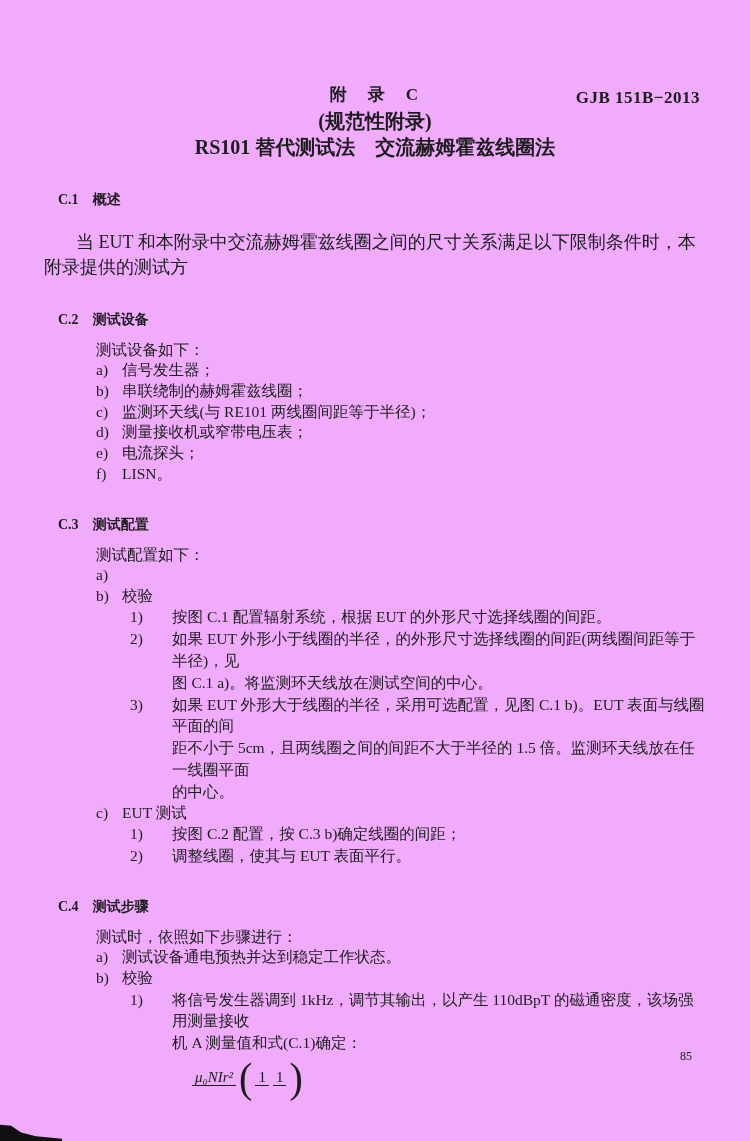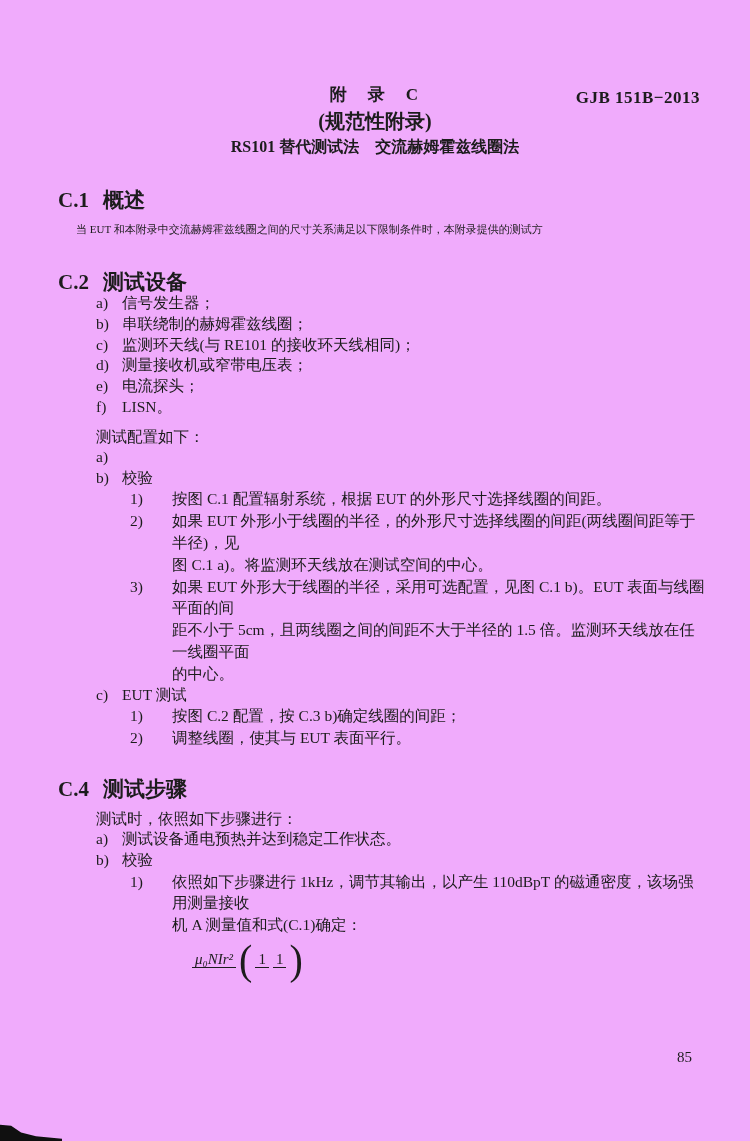--- a/index.html
+++ b/index.html
@@ -6,41 +6,41 @@
   .page{
     position:relative;width:750px;height:1141px;background:#f0abfc;
     font-family:"Liberation Serif","DejaVu Serif",serif;color:#1c1c1c;
     overflow:hidden;
   }
   .doc-code{position:absolute;top:88px;right:50px;font-weight:bold;font-size:17px;letter-spacing:0.5px;}
   .content{position:absolute;left:44px;right:44px;top:0;}
   .title-block{padding-top:82px;text-align:center;font-weight:bold;}
   .t1{font-size:17px;line-height:26px;letter-spacing:2px;}
   .t2{font-size:20px;line-height:26px;}
-  .t3{font-size:16px;line-height:26px;}
-  .sec-h{margin:29px 0 0 14px;font-weight:bold;font-size:21px;line-height:22px;}
+  .t3{font-size:20px;line-height:26px;}
+  .sec-h{margin:29px 0 0 14px;font-weight:bold;font-size:14px;line-height:22px;}
   .sec-h .no{margin-right:14px;}
-  .para{margin-top:6px;font-size:11px;line-height:25px;}
+  .para{margin-top:19px;font-size:18px;line-height:25px;}
   .para .ln1{text-indent:32px;}
   .intro{margin:8px 0 0 52px;font-size:15.5px;line-height:21px;}
   .list{margin-left:52px;}
   .li{display:flex;font-size:15.5px;line-height:20.8px;}
   .li .m{width:26px;flex:none;}
   .sub{margin-left:86px;}
   .si{display:flex;font-size:15.5px;line-height:21.8px;}
   .si .m{width:42px;flex:none;}
   .si .tx{flex:1;}
   
   .formula-row{display:flex;align-items:center;margin:3px 0 4px 146px;height:42px;font-size:16px;}
   .math{display:inline-flex;align-items:center;}
   .var{font-style:italic;}
   .frac{display:inline-flex;flex-direction:column;align-items:center;margin:0 2px;font-size:15px;line-height:16px;text-align:center;}
   .frac .fn{border-bottom:1.2px solid #1c1c1c;padding:0 3px;}
   .bigp{font-size:40px;font-weight:400;line-height:1;margin:0 1px;transform:scaleY(1.05);font-style:normal;}
-  .page-num{position:absolute;top:1049px;right:58px;font-size:15px;}
+  .page-num{position:absolute;top:1049px;right:58px;font-size:12px;}
   .corner-artifact{
     position:absolute;left:0;bottom:0;width:62px;height:19px;background:#101010;
     clip-path:polygon(0 15%,18% 20%,34% 55%,58% 75%,100% 88%,100% 100%,0 100%);
   }
 </style>
 </head>
 <body>
 
 <div class="page">
 
@@ -57,47 +57,51 @@
     <div class="sec-h">
       <span class="no">C.1</span><span>概述</span>
     </div>
     <div class="para">
       <div class="ln1">当 EUT 和本附录中交流赫姆霍兹线圈之间的尺寸关系满足以下限制条件时，本附录提供的测试方</div>
     </div>
 
     <div class="sec-h">
       <span class="no">C.2</span><span>测试设备</span>
     </div>
+    <div class="intro">测试设备如下：</div>
     <div class="list">
       <div class="li">
           <span class="m">a)</span>
           <span>信号发生器；</span>
         </div>
       <div class="li">
           <span class="m">b)</span>
           <span>串联绕制的赫姆霍兹线圈；</span>
         </div>
       <div class="li">
           <span class="m">c)</span>
-          <span>监测环天线(与 RE101 的接收环天线相同)；</span>
+          <span>监测环天线(与 RE101 两线圈间距等于半径)；</span>
         </div>
       <div class="li">
           <span class="m">d)</span>
           <span>测量接收机或窄带电压表；</span>
         </div>
       <div class="li">
           <span class="m">e)</span>
           <span>电流探头；</span>
         </div>
       <div class="li">
           <span class="m">f)</span>
           <span>LISN。</span>
         </div>
     </div>
 
+    <div class="sec-h">
+      <span class="no">C.3</span><span>测试配置</span>
+    </div>
     <div class="intro">测试配置如下：</div>
     <div class="list">
       <div class="li">
           <span class="m">a)</span>
         </div>
       <div class="li">
           <span class="m">b)</span>
           <span>校验</span>
         </div>
     </div>
@@ -156,21 +160,21 @@
         </div>
       <div class="li">
           <span class="m">b)</span>
           <span>校验</span>
         </div>
     </div>
     <div class="sub">
       <div class="si">
         <span class="m">1)</span>
         <div class="tx">
-          <div>依照如下步骤进行 1kHz，调节其输出，以产生 110dBpT 的磁通密度，该场强用测量接收</div>
+          <div>将信号发生器调到 1kHz，调节其输出，以产生 110dBpT 的磁通密度，该场强用测量接收</div>
           <div>机 A 测量值和式(C.1)确定：</div>
         </div>
       </div>
     </div>
 
     <div class="formula-row">
       <span class="math">
 
         <span class="frac">
           <span class="fn var">μ₀NIr²</span>

